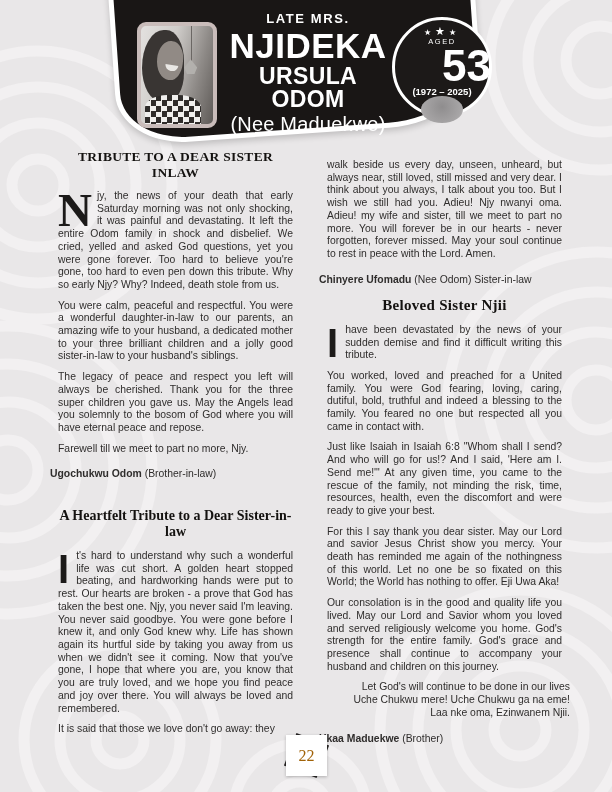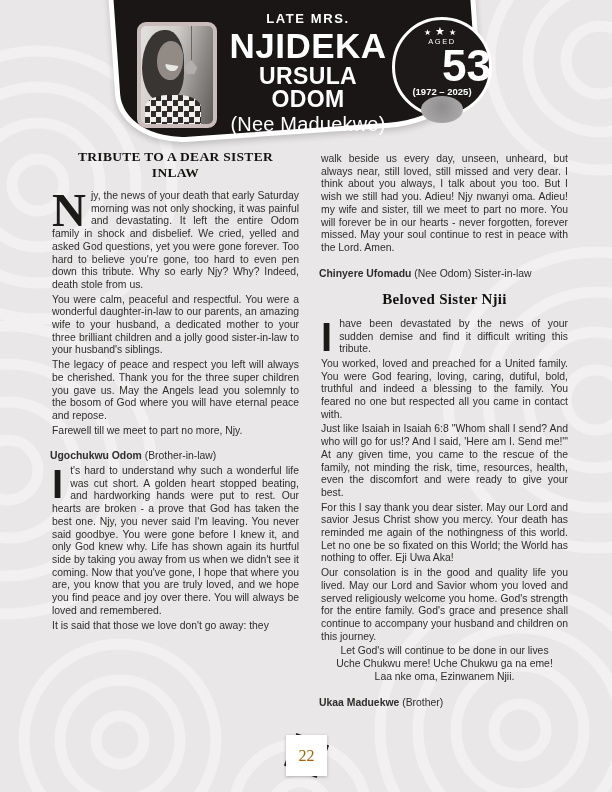--- a/index.html
+++ b/index.html
@@ -57,22 +57,22 @@
     width:42px;height:27px;border-radius:50%;
     background:radial-gradient(circle at 50% 40%,#8f8d8e 0%,#a7a5a6 70%,#bcbabb 100%);
   }
   
   .columns{
     position:absolute;z-index:1;left:50px;top:146px;width:520px;
     display:flex;gap:18px;
   }
   .col{width:251px;}
   .col.right{padding-top:5px;}
-  .body-text{font-size:10.4px;line-height:12.7px;text-align:justify;margin:2px;}
-  .plain-line{font-size:10.4px;line-height:12.7px;text-align:center;margin:0;}
+  .body-text{font-size:10.4px;line-height:12.7px;text-align:justify;margin:8px;}
+  .plain-line{font-size:10.4px;line-height:12.7px;text-align:right;margin:0;}
   .sig{font-size:10.4px;line-height:12.7px;margin:13px 0 0;}
   .sig b{font-weight:700;}
   h2{margin:0;color:#141210;}
   .title-serif-italic{
     font-family:"Liberation Serif",serif;font-weight:700;
     font-size:13.5px;line-height:15.5px;text-align:center;letter-spacing:.3px;
     margin:3px 6px 10px;
   }
   .title-serif{
     font-family:"Liberation Serif",serif;font-weight:700;
@@ -157,20 +157,21 @@
   <div class="columns">
 
     <section class="col left">
       <h2 class="title-serif-italic">TRIBUTE TO A DEAR SISTER INLAW</h2>
       <p class="body-text"><span class="dc dc-serif">N</span><span>jy, the news of your death that early Saturday morning was not only shocking, it was painful and devastating. It left the entire Odom family in shock and disbelief. We cried, yelled and asked God questions, yet you were gone forever. Too hard to believe you're gone, too hard to even pen down this tribute. Why so early Njy? Why? Indeed, death stole from us.</span></p>
       <p class="body-text">You were calm, peaceful and respectful. You were a wonderful daughter-in-law to our parents, an amazing wife to your husband, a dedicated mother to your three brilliant children and a jolly good sister-in-law to your husband's siblings.</p>
       <p class="body-text">The legacy of peace and respect you left will always be cherished. Thank you for the three super children you gave us. May the Angels lead you solemnly to the bosom of God where you will have eternal peace and repose.</p>
       <p class="body-text">Farewell till we meet to part no more, Njy.</p>
       <p class="sig"><b>Ugochukwu Odom</b> <span>(Brother-in-law)</span></p>
 
+      <h2 class="title-serif">A Heartfelt Tribute to a Dear Sister-in-law</h2>
       <p class="body-text"><span class="dc dc-sans">I</span><span>t's hard to understand why such a wonderful life was cut short. A golden heart stopped beating, and hardworking hands were put to rest. Our hearts are broken - a prove that God has taken the best one. Njy, you never said I'm leaving. You never said goodbye. You were gone before I knew it, and only God knew why. Life has shown again its hurtful side by taking you away from us when we didn't see it coming. Now that you've gone, I hope that where you are, you know that you are truly loved, and we hope you find peace and joy over there. You will always be loved and remembered.</span></p>
       <p class="body-text">It is said that those we love don't go away: they</p>
     </section>
 
     <section class="col right">
       <p class="body-text">walk beside us every day, unseen, unheard, but always near, still loved, still missed and very dear. I think about you always, I talk about you too. But I wish we still had you. Adieu! Njy nwanyi oma. Adieu! my wife and sister, till we meet to part no more. You will forever be in our hearts - never forgotten, forever missed. May your soul continue to rest in peace with the Lord. Amen.</p>
       <p class="sig"><b>Chinyere Ufomadu</b> <span>(Nee Odom)  Sister-in-law</span></p>
 
       <h2 class="title-serif-italic small-caps-gap">Beloved Sister Njii</h2>
       <p class="body-text"><span class="dc dc-sans">I</span><span>have been devastated by the news of your sudden demise and find it difficult writing this tribute.</span></p>

